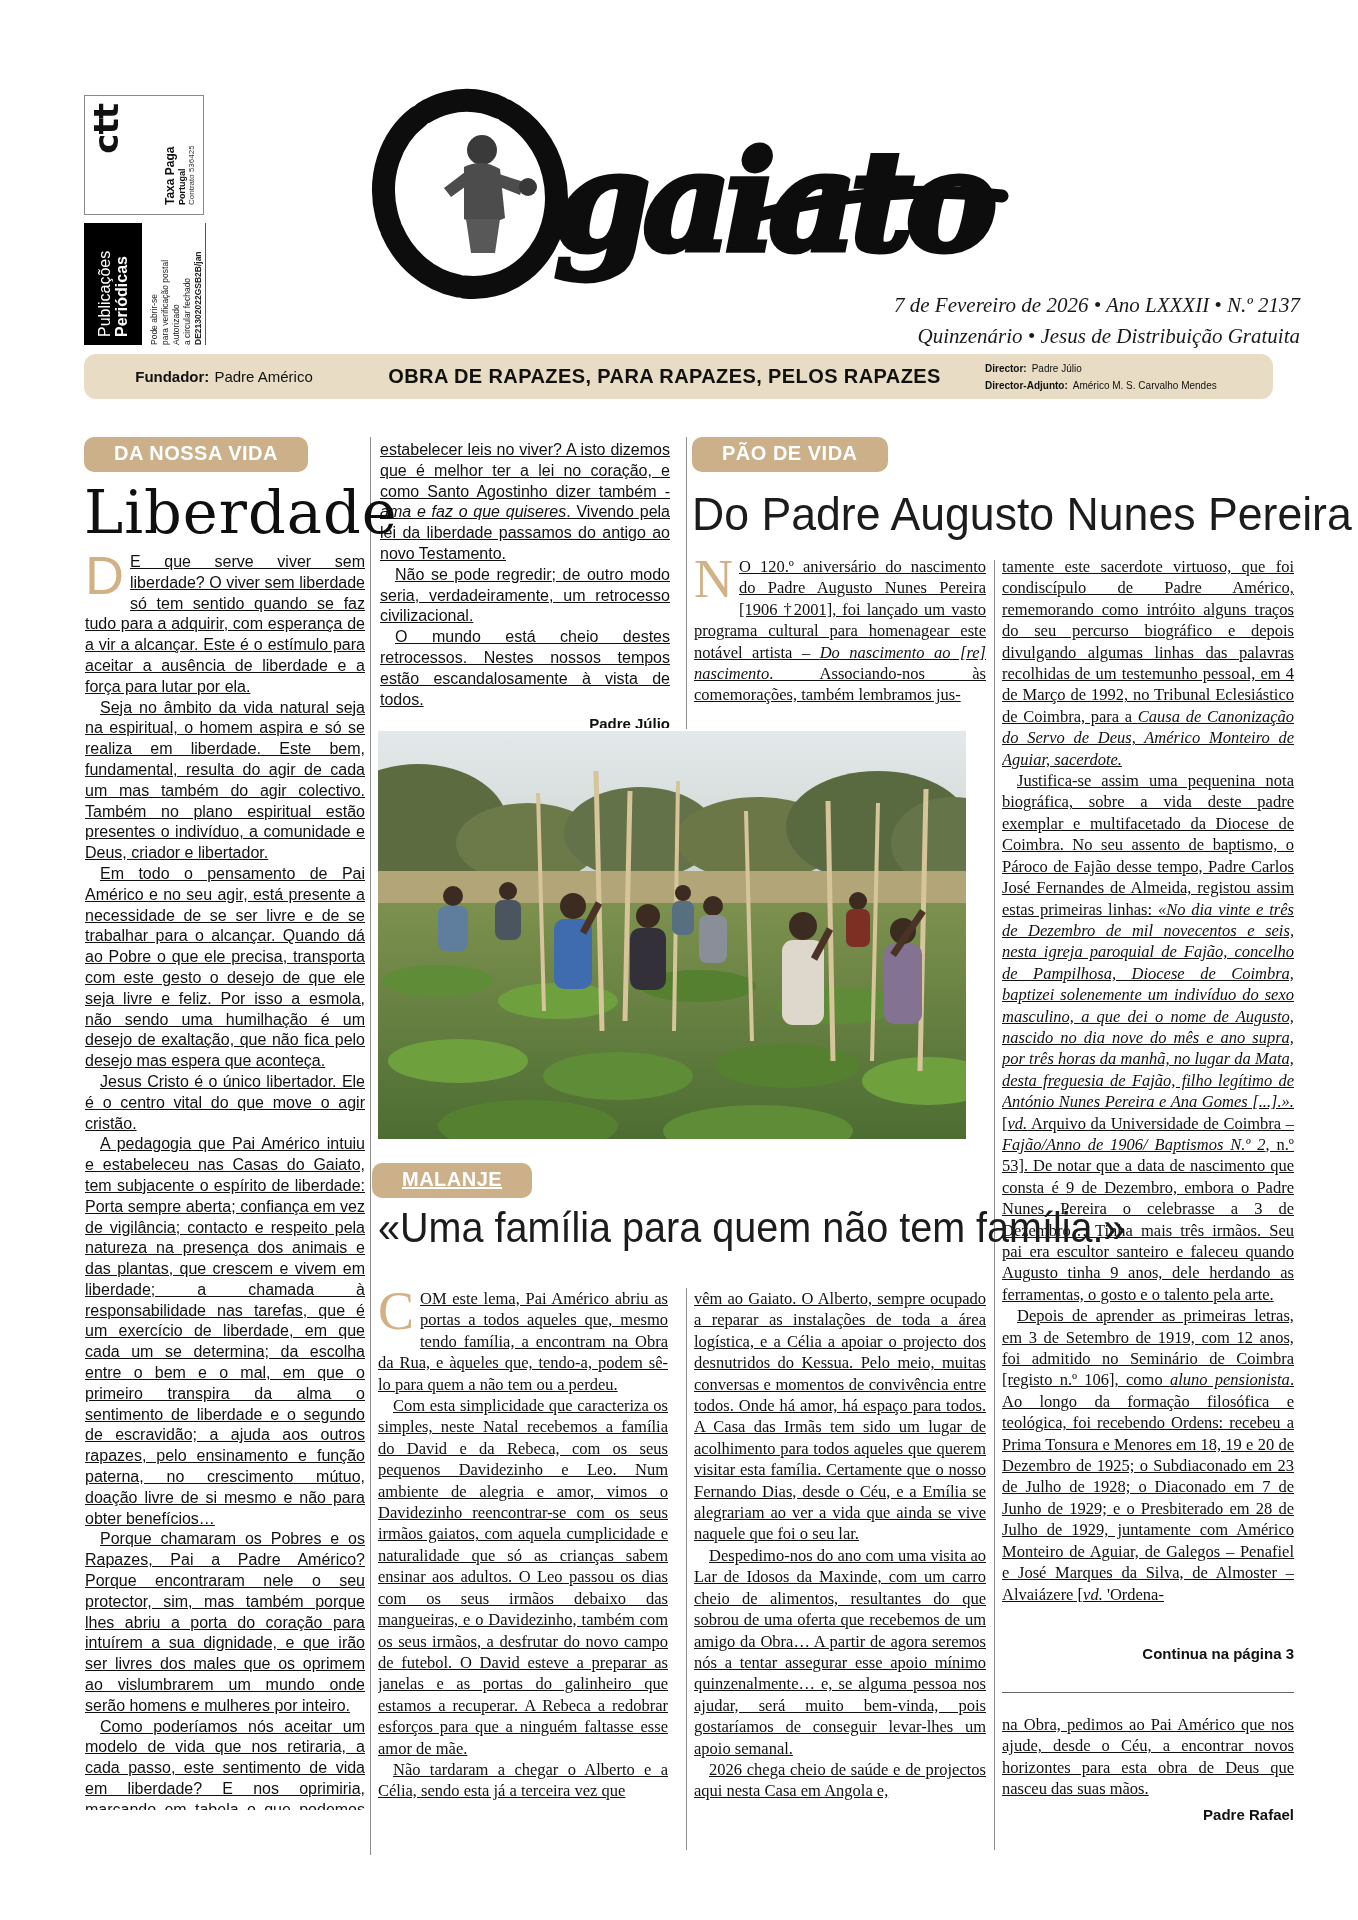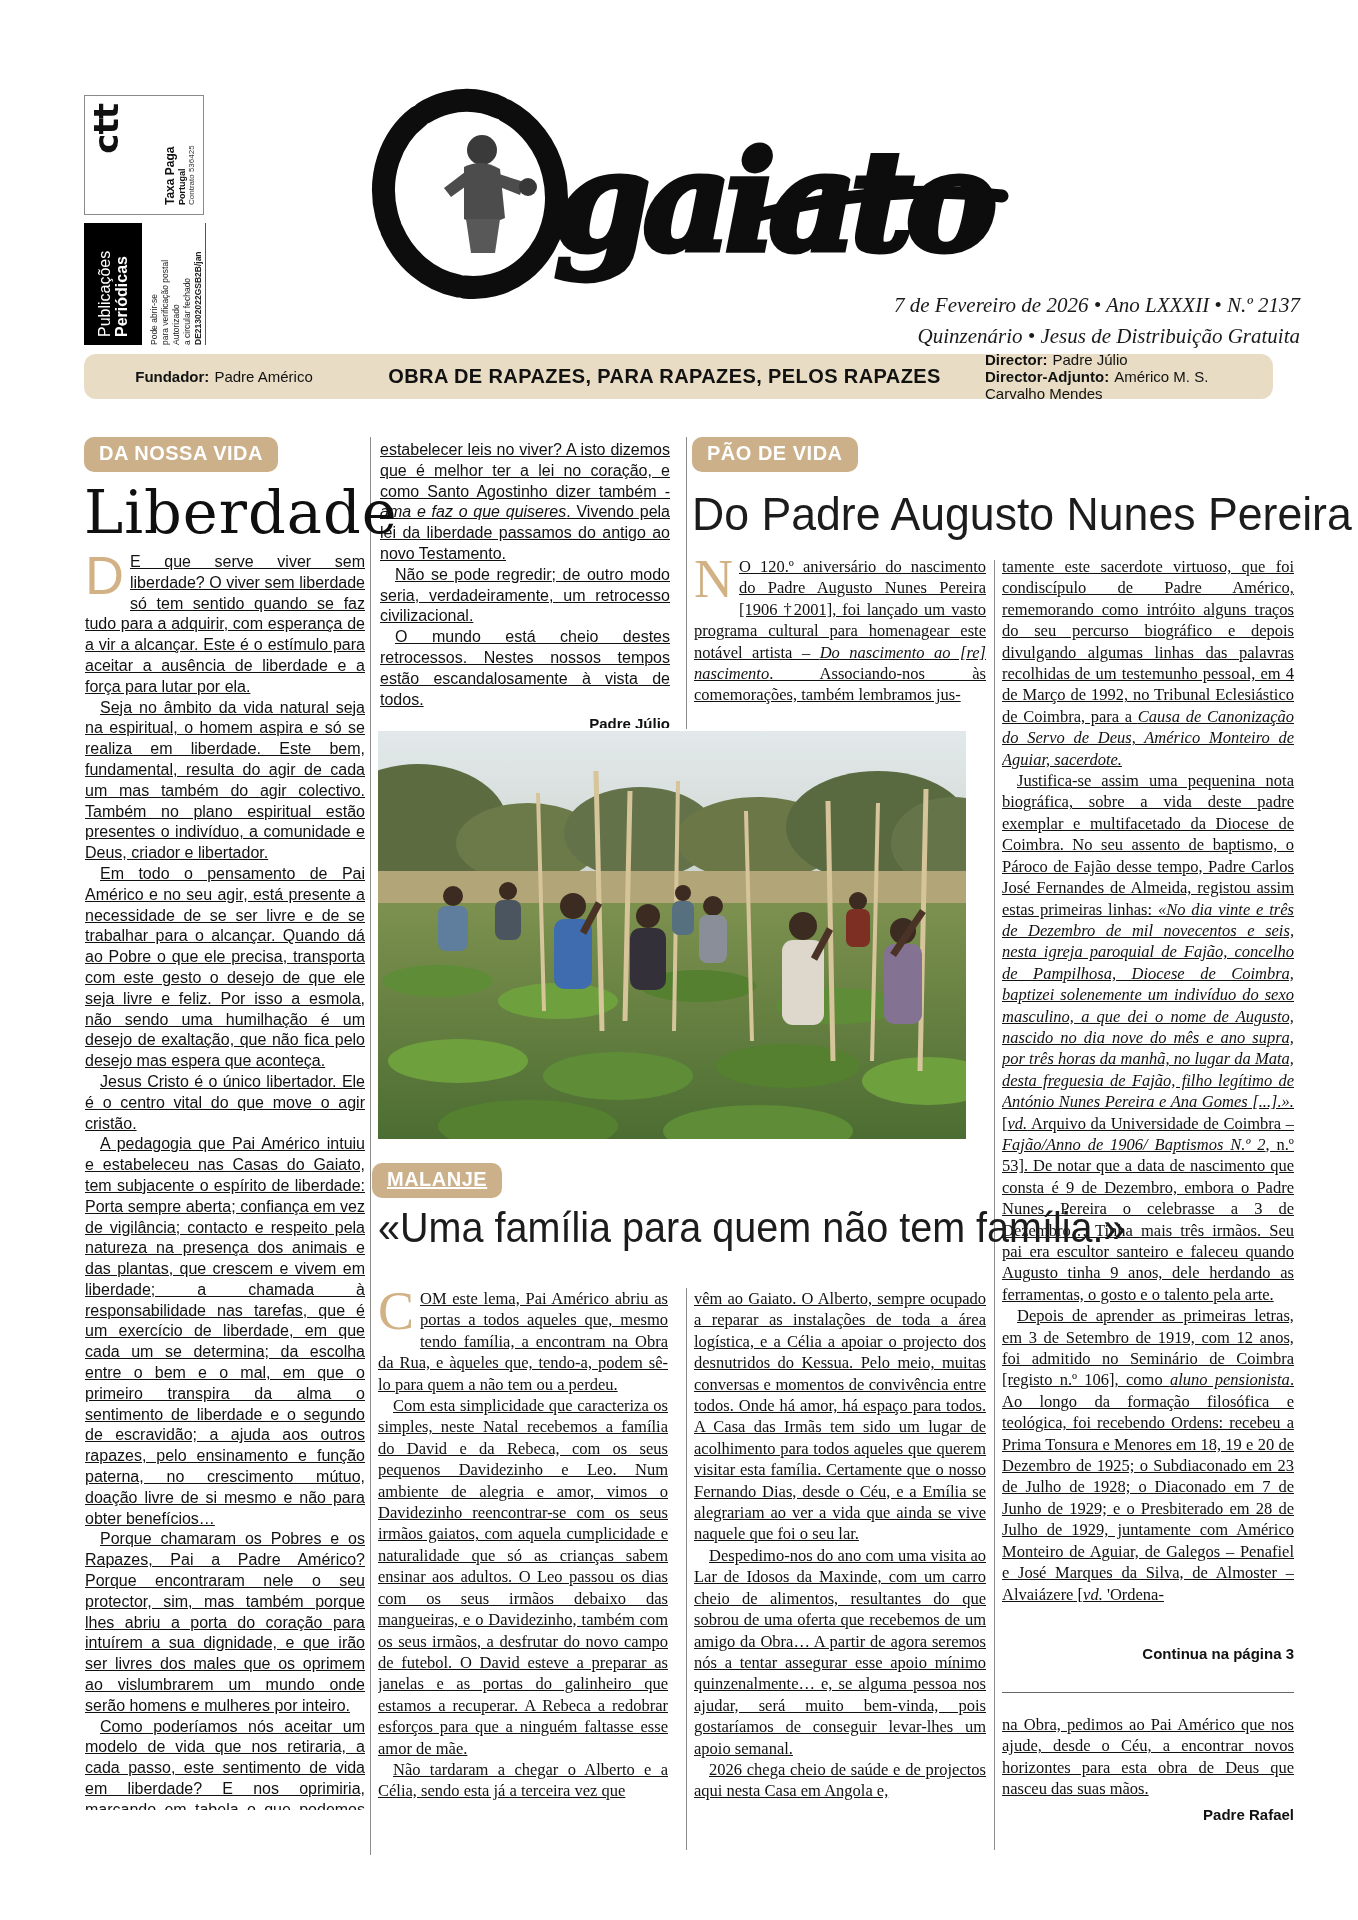--- a/index.html
+++ b/index.html
@@ -20,25 +20,25 @@
   .notes-inner{width:122px;height:58px;font-size:8.5px;line-height:11px;color:#222;display:flex;flex-direction:column;justify-content:flex-end;}
   .notes-inner .code{font-weight:bold;}
   .stamp-rule{position:absolute;left:205px;top:223px;width:1px;height:122px;background:#555;}
   
   .logo{position:absolute;left:352px;top:66px;width:660px;height:238px;}
   .dateline{position:absolute;right:58px;top:290px;text-align:right;font-family:"Liberation Serif",serif;font-style:italic;font-size:21px;line-height:31px;color:#1a1a1a;}
   .topbar{position:absolute;left:84px;top:354px;width:1189px;height:45px;background:var(--bar,#e9dcc4);border-radius:12px;display:flex;align-items:center;padding:0 20px;box-sizing:border-box;}
   .topbar b{margin-right:5px;}
   .founder{font-size:15px;width:240px;text-align:center;}
   .motto{flex:1;text-align:center;font-weight:bold;font-size:20px;letter-spacing:.4px;}
-  .directors{width:268px;font-size:15px;line-height:17px;}
+  .directors{width:268px;font-size:10px;line-height:17px;}
   
   .vdiv{position:absolute;width:1px;background:#8d8d8d;}
   
-  .tag{position:absolute;background:var(--accent,#cbb08a);color:#fff;font-weight:bold;font-size:20px;padding:5px 15px 7px;border-radius:10px;letter-spacing:.5px;}
+  .tag{position:absolute;background:var(--accent,#cbb08a);color:#fff;font-weight:bold;font-size:20px;padding:5px 30px 7px;border-radius:10px;letter-spacing:.5px;}
   .lib-title{position:absolute;left:84px;top:478px;font-family:"DejaVu Serif",serif;font-size:59px;letter-spacing:1px;color:#0f0f0f;}
   .pao-title{position:absolute;left:692px;top:487px;font-size:46px;color:#1c1c1c;transform:scaleX(.97);transform-origin:left;white-space:nowrap;}
   .mal-title{position:absolute;left:378px;top:1203px;font-size:43px;color:#1c1c1c;transform:scaleX(.92);transform-origin:left;white-space:nowrap;}
   
   .textcol{position:absolute;overflow:hidden;text-align:justify;}
   .sans{font-family:"Liberation Sans",sans-serif;font-size:16px;line-height:20.8px;}
   .serif{font-family:"Liberation Serif",serif;font-size:16.5px;line-height:21.4px;}
   .textcol p{margin:0;text-decoration:underline;}
   .textcol p + p{text-indent:15px;}
   .dropcap{float:left;color:var(--dropcap,#d2b285);font-size:54px;line-height:43px;padding:2px 6px 0 0;}

